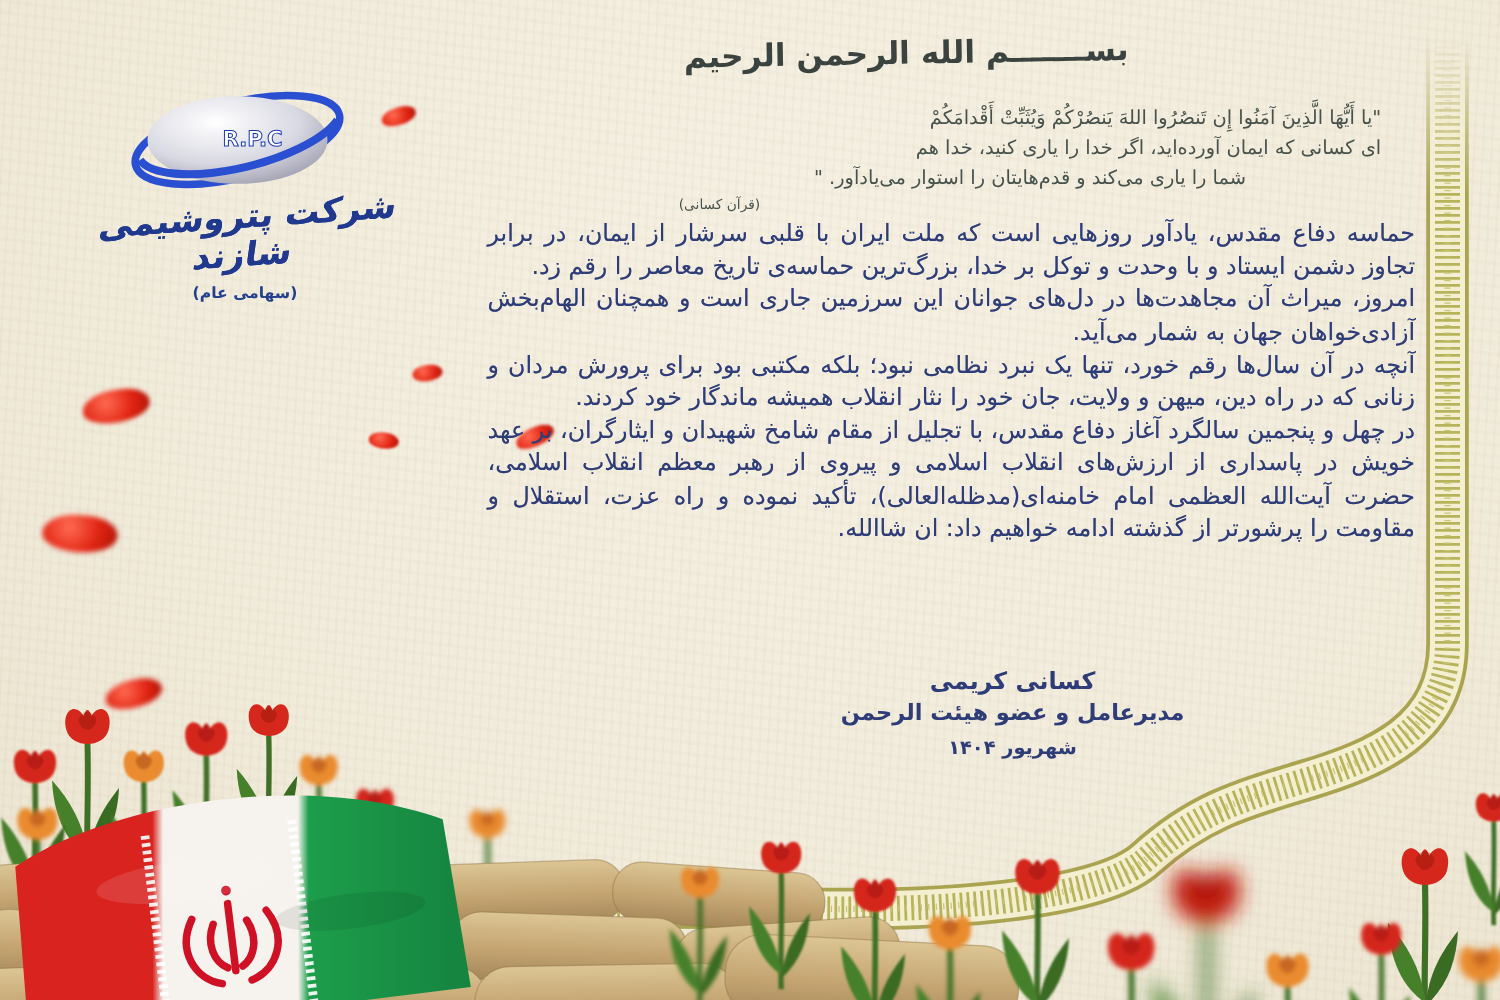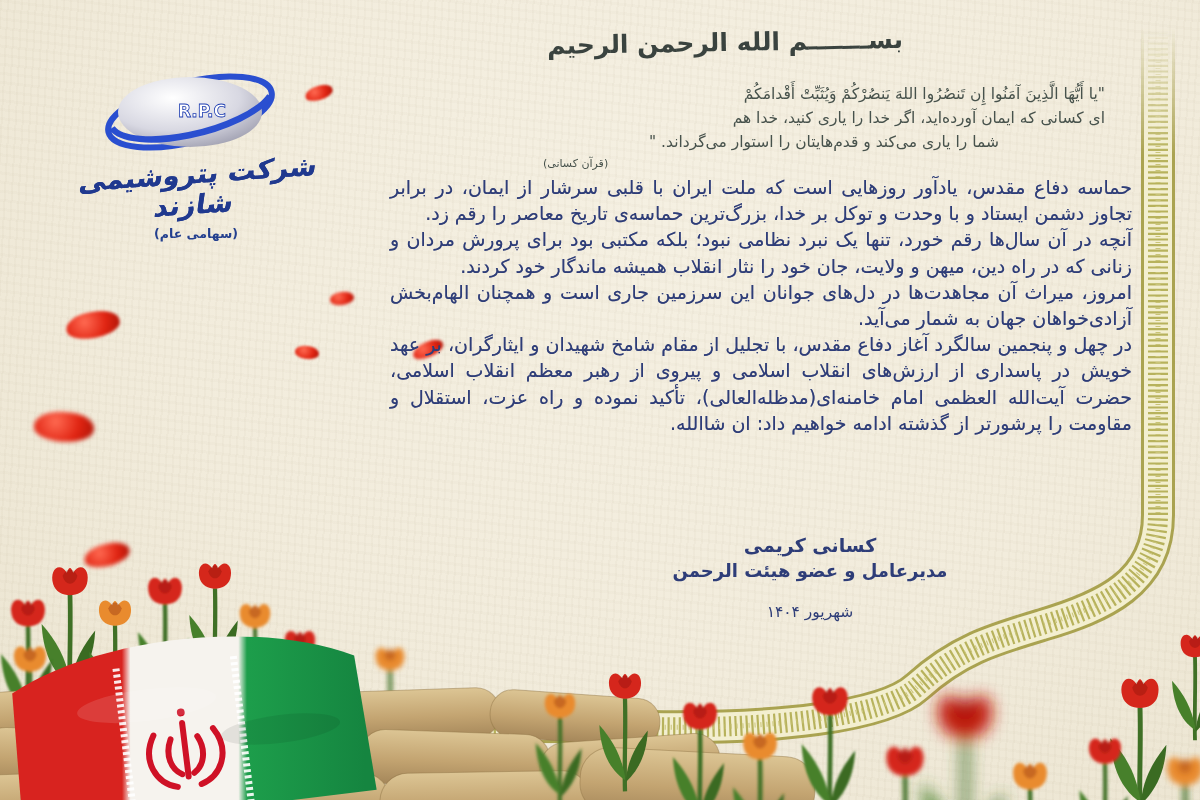--- a/index.html
+++ b/index.html
@@ -58,21 +58,21 @@
     text-shadow:0 0 .4px rgba(46,61,120,.55);
   }
 
   
   .signature{
     position:absolute;left:620px;top:532px;width:380px;z-index:5;
     text-align:center;direction:rtl;color:#2e3d78;
   }
   .sig-name{font-size:19px;font-weight:bold;line-height:26px;}
   .sig-title{font-size:18px;font-weight:600;line-height:25px;}
-  .sig-date{font-size:15.5px;font-weight:400;margin-top:20px;}
+  .sig-date{font-size:15.5px;font-weight:700;margin-top:6px;}
 
   
   .petal{
     position:absolute;z-index:2;border-radius:55% 45% 60% 50%/60% 50% 55% 45%;
     background:radial-gradient(circle at 35% 35%, #ff6a52 0%, #e02412 55%, #a81206 100%);
   }
 </style>
 </head>
 <body>
 
@@ -238,28 +238,28 @@
     </svg>
     <div class="company-name">شرکت پتروشیمی شازند</div>
     <div class="company-type">(سهامی عام)</div>
   </div>
 
   <div class="bismillah">بســـــــم الله الرحمن الرحیم</div>
 
   <div class="verse">
     <div class="verse-ar">"یا أَیُّهَا الَّذِینَ آمَنُوا إِن تَنصُرُوا اللهَ یَنصُرْکُمْ وَیُثَبِّتْ أَقْدامَکُمْ</div>
     <div class="verse-fa">ای کسانی که ایمان آورده‌اید، اگر خدا را یاری کنید، خدا هم</div>
-    <div class="verse-fa2">شما را یاری می‌کند و قدم‌هایتان را استوار می‌گرداند. "</div>
+    <div class="verse-fa2">شما را یاری می‌کند و قدم‌هایتان را استوار می‌یادآور. "</div>
     <div class="verse-src">(قرآن کسانی)</div>
   </div>
 
   <div class="letter-body">
     <p>حماسه دفاع مقدس، یادآور روزهایی است که ملت ایران با قلبی سرشار از ایمان، در برابر تجاوز دشمن ایستاد و با وحدت و توکل بر خدا، بزرگ‌ترین حماسه‌ی تاریخ معاصر را رقم زد.</p>
+    <p>امروز، میراث آن مجاهدت‌ها در دل‌های جوانان این سرزمین جاری است و همچنان الهام‌بخش آزادی‌خواهان جهان به شمار می‌آید.</p>
     <p>آنچه در آن سال‌ها رقم خورد، تنها یک نبرد نظامی نبود؛ بلکه مکتبی بود برای پرورش مردان و زنانی که در راه دین، میهن و ولایت، جان خود را نثار انقلاب همیشه ماندگار خود کردند.</p>
-    <p>امروز، میراث آن مجاهدت‌ها در دل‌های جوانان این سرزمین جاری است و همچنان الهام‌بخش آزادی‌خواهان جهان به شمار می‌آید.</p>
     <p>در چهل و پنجمین سالگرد آغاز دفاع مقدس، با تجلیل از مقام شامخ شهیدان و ایثارگران، بر عهد خویش در پاسداری از ارزش‌های انقلاب اسلامی و پیروی از رهبر معظم انقلاب اسلامی، حضرت آیت‌الله العظمی امام خامنه‌ای(مدظله‌العالی)، تأکید نموده و راه عزت، استقلال و مقاومت را پرشورتر از گذشته ادامه خواهیم داد: ان شاالله.</p>
   </div>
 
   <div class="signature">
     <div class="sig-name">کسانی کریمی</div>
     <div class="sig-title">مدیرعامل و عضو هیئت الرحمن</div>
     <div class="sig-date">شهریور ۱۴۰۴</div>
   </div>
 
 </div>

